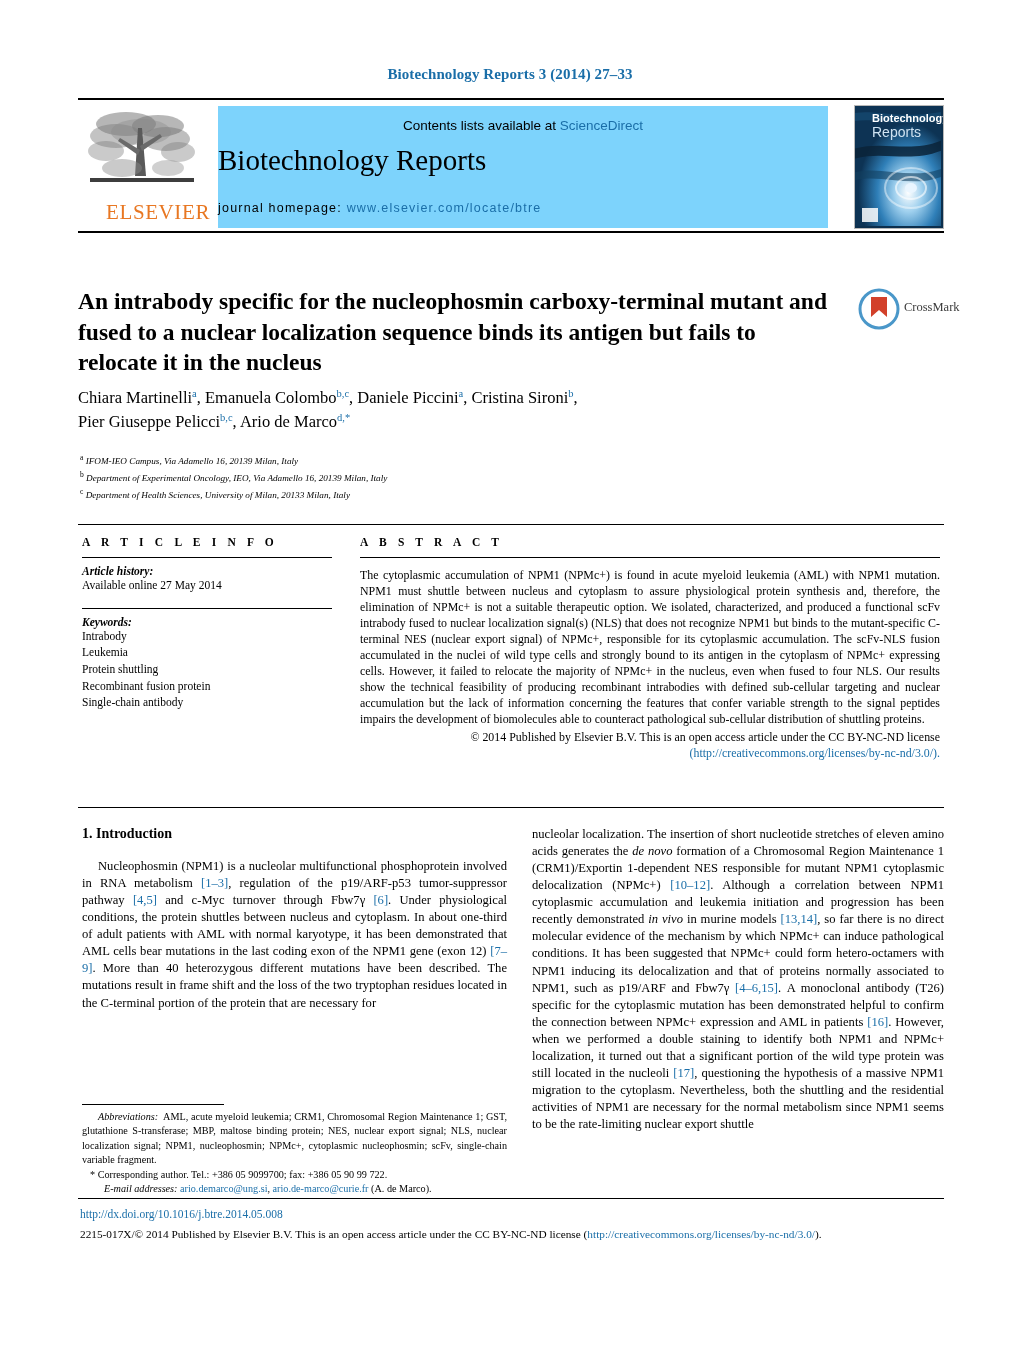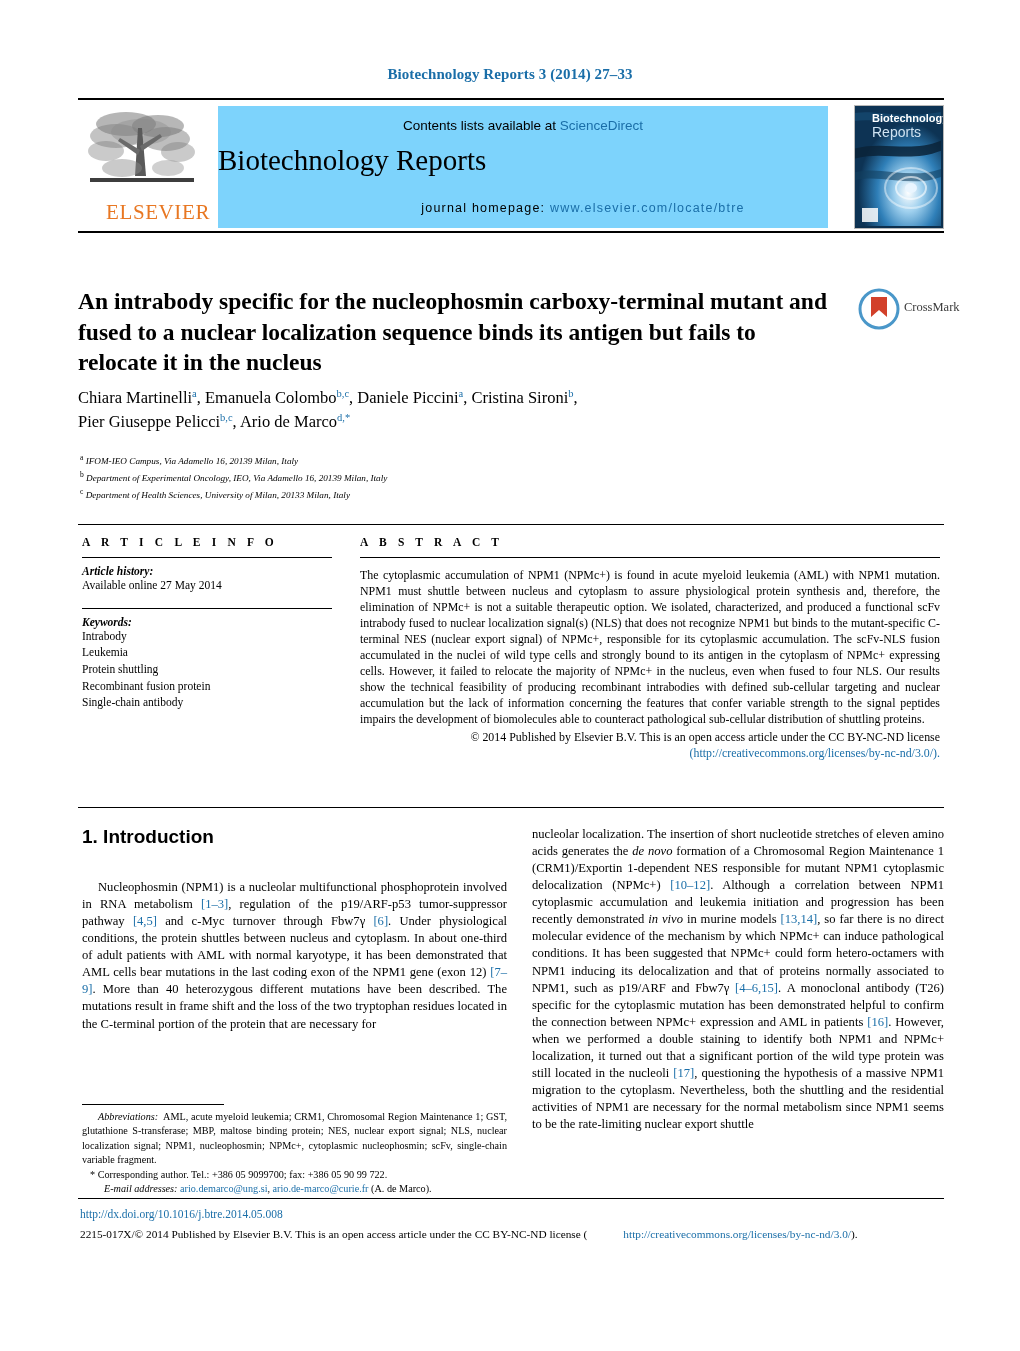--- a/index.html
+++ b/index.html
@@ -46,21 +46,21 @@
   .banner .contents{
     position:absolute; left:0; top:12px; width:610px; text-align:center;
     font-size:13.5px; font-family:"Liberation Sans", sans-serif;
   }
   .banner .contents a{color:#1a6ea8; text-decoration:none;}
   .banner .jtitle{
     position:absolute; left:0; top:38px; width:610px; 
     font-size:29px; font-family:"Liberation Serif", serif;
   }
   .banner .homepage{
-    position:absolute; left:0; top:95px; width:730px; text-align:center;
+    position:absolute; left:0; top:95px; width:730px; text-align:left;
     font-size:12.5px; font-family:"Liberation Sans", sans-serif;
     letter-spacing:1.2px;
   }
   .banner .homepage .url{color:#1a6ea8;}
 
   .cover{
     position:absolute; right:0px; top:5px; width:88px; height:122px;
     border:1px solid #b8b8b8;
     background:#0c2f4d;
     overflow:hidden;
@@ -123,22 +123,22 @@
   }
   .copyline{
     font-size:11.9px; line-height:1.345; text-align:right; margin-top:2px;
   }
   .copyline .lic{color:#1a6ea8;}
 
   
   .colL{position:absolute; left:82px; top:826px; width:425px;}
   .colR{position:absolute; left:532px; top:826px; width:412px;}
   h2.h{
-    font-size:19px; font-weight:bold; margin:0 0 31px 0;
-    font-family:Liberation Sans, sans-serif;
+    font-size:14px; font-weight:bold; margin:0 0 16px 0;
+    font-family:Liberation Serif, serif;
   }
   p.body{
     font-size:12.6px; line-height:1.355; text-align:justify;
     margin:0; text-indent:16px;
   }
   p.body.noind{text-indent:0;}
   .ref{color:#1a6ea8;}
 
   
   .fnrule{position:absolute; left:82px; top:1104px; width:142px; border-top:1px solid #000;}
@@ -155,21 +155,21 @@
   
   .botrule{position:absolute; left:78px; top:1198px; width:866px; border-top:1px solid #000;}
   .doi{
     position:absolute; left:80px; top:1208px;
     font-size:11.5px; color:#1a6ea8;
   }
   .issnline{
     position:absolute; left:80px; top:1228px; width:880px;
     font-size:11.3px;
   }
-  .issnline .lic{color:#1a6ea8;padding-left:36px;}
+  .issnline .lic{color:#1a6ea8;}
 </style>
 </head>
 <body>
 
 <div class="page">
 
   <div class="runhead">Biotechnology Reports 3 (2014) 27–33</div>
 
   <div class="masthead">
 

